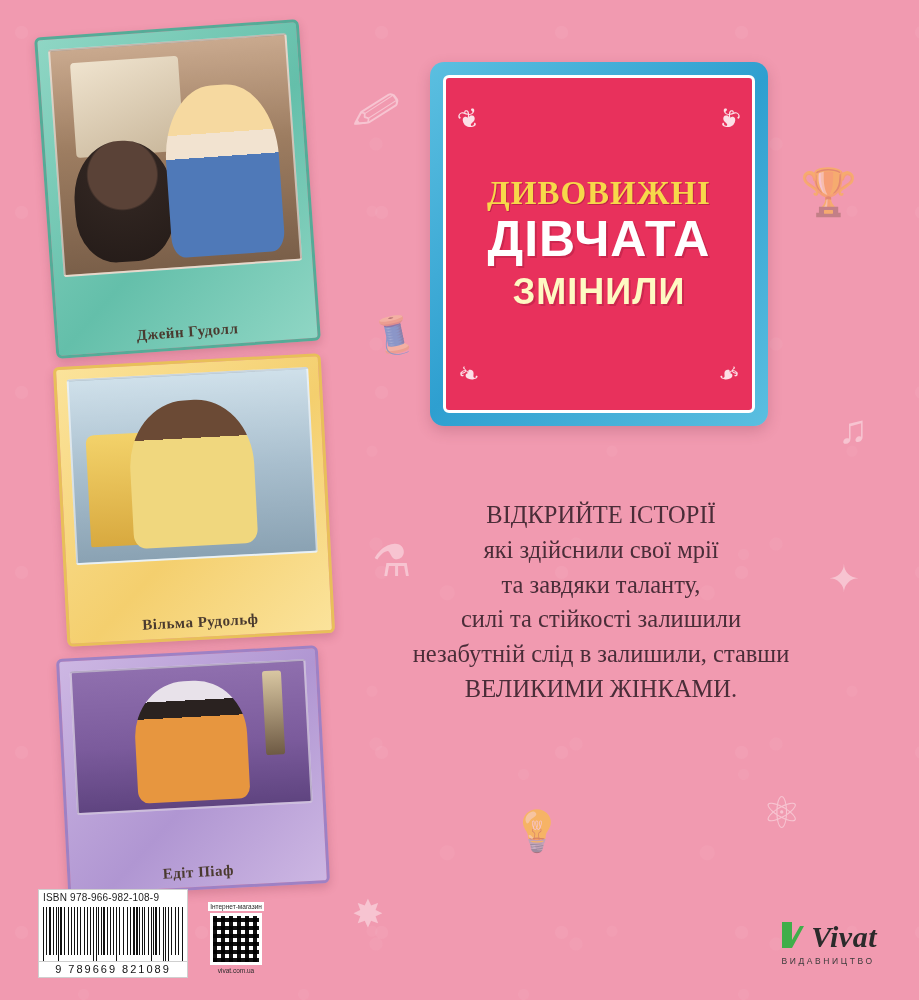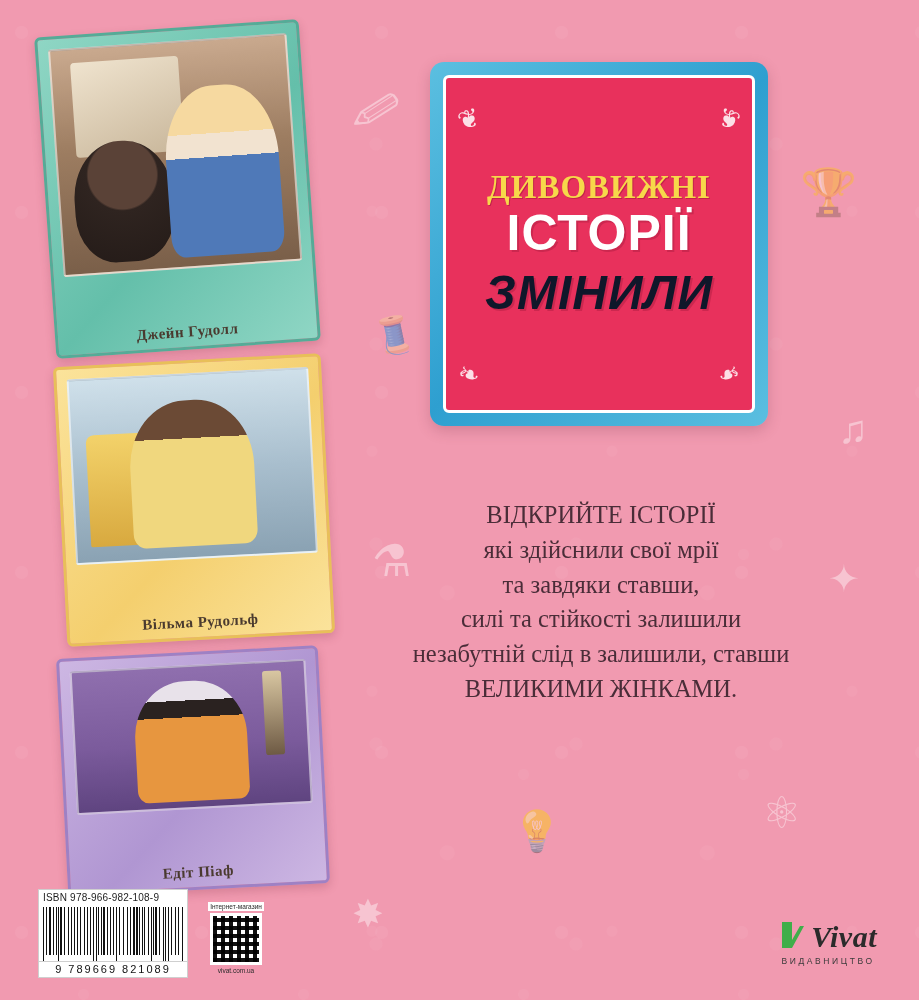--- a/index.html
+++ b/index.html
@@ -161,26 +161,25 @@
     margin-top: 8px;
     font-family: "Liberation Serif", serif;
     font-weight: bold;
     font-size: 31px;
     color: #f7d84a;
   }
   .t-line3 .rule { display:block; width: 52px; height: 3px; background: #ffffff; }
   .t-line4 {
     font-family: "Liberation Sans", sans-serif;
     font-weight: bold;
-    font-size: 48px;
-    color: #0f172a;
+    font-size: 36px;
+    color: #fef9c3;
     letter-spacing: 1px;
     margin-top: 6px;
     text-shadow: 2px 2px 0 rgba(120,10,40,.25);
-    font-style: italic;
   }
   .t-line5 {
     font-family: "Liberation Sans", sans-serif;
     font-weight: bold;
     font-size: 40px;
     color: #ffffff;
     letter-spacing: 1px;
     margin-top: 2px;
     text-shadow: 2px 2px 0 rgba(120,10,40,.25);
   }
@@ -323,29 +322,29 @@
   </div>
 
   <div class="title-plaque">
     <div class="plaque-inner">
       <span class="swirl tl">❦</span>
       <span class="swirl tr">❦</span>
       <span class="swirl bl">❧</span>
       <span class="swirl br">❧</span>
 
       <div class="t-line1">ДИВОВИЖНІ</div>
-      <div class="t-line2">ІСТОРІЇ</div>
+      <div class="t-line2">ДІВЧАТА</div>
       <div class="t-line4">ЗМІНИЛИ</div>
     </div>
   </div>
 
   <div class="blurb">
     <div class="cap">ВІДКРИЙТЕ ІСТОРІЇ</div>
     <div>які здійснили свої мрії</div>
-    <div>та завдяки ставши,</div>
+    <div>та завдяки таланту,</div>
     <div>силі та стійкості залишили</div>
     <div>незабутній слід в залишили, ставши</div>
     <div>ВЕЛИКИМИ ЖІНКАМИ.</div>
   </div>
 
   <div class="isbn-block">
     <div class="isbn-text">ISBN 978-966-982-108-9</div>
     <div class="barcode" id="barcode">
         <i style="width: 3px; margin-right: 0.5px; height: 100%;"></i>
         <i style="width: 2px; margin-right: 1.5px; height: 88%;"></i>

